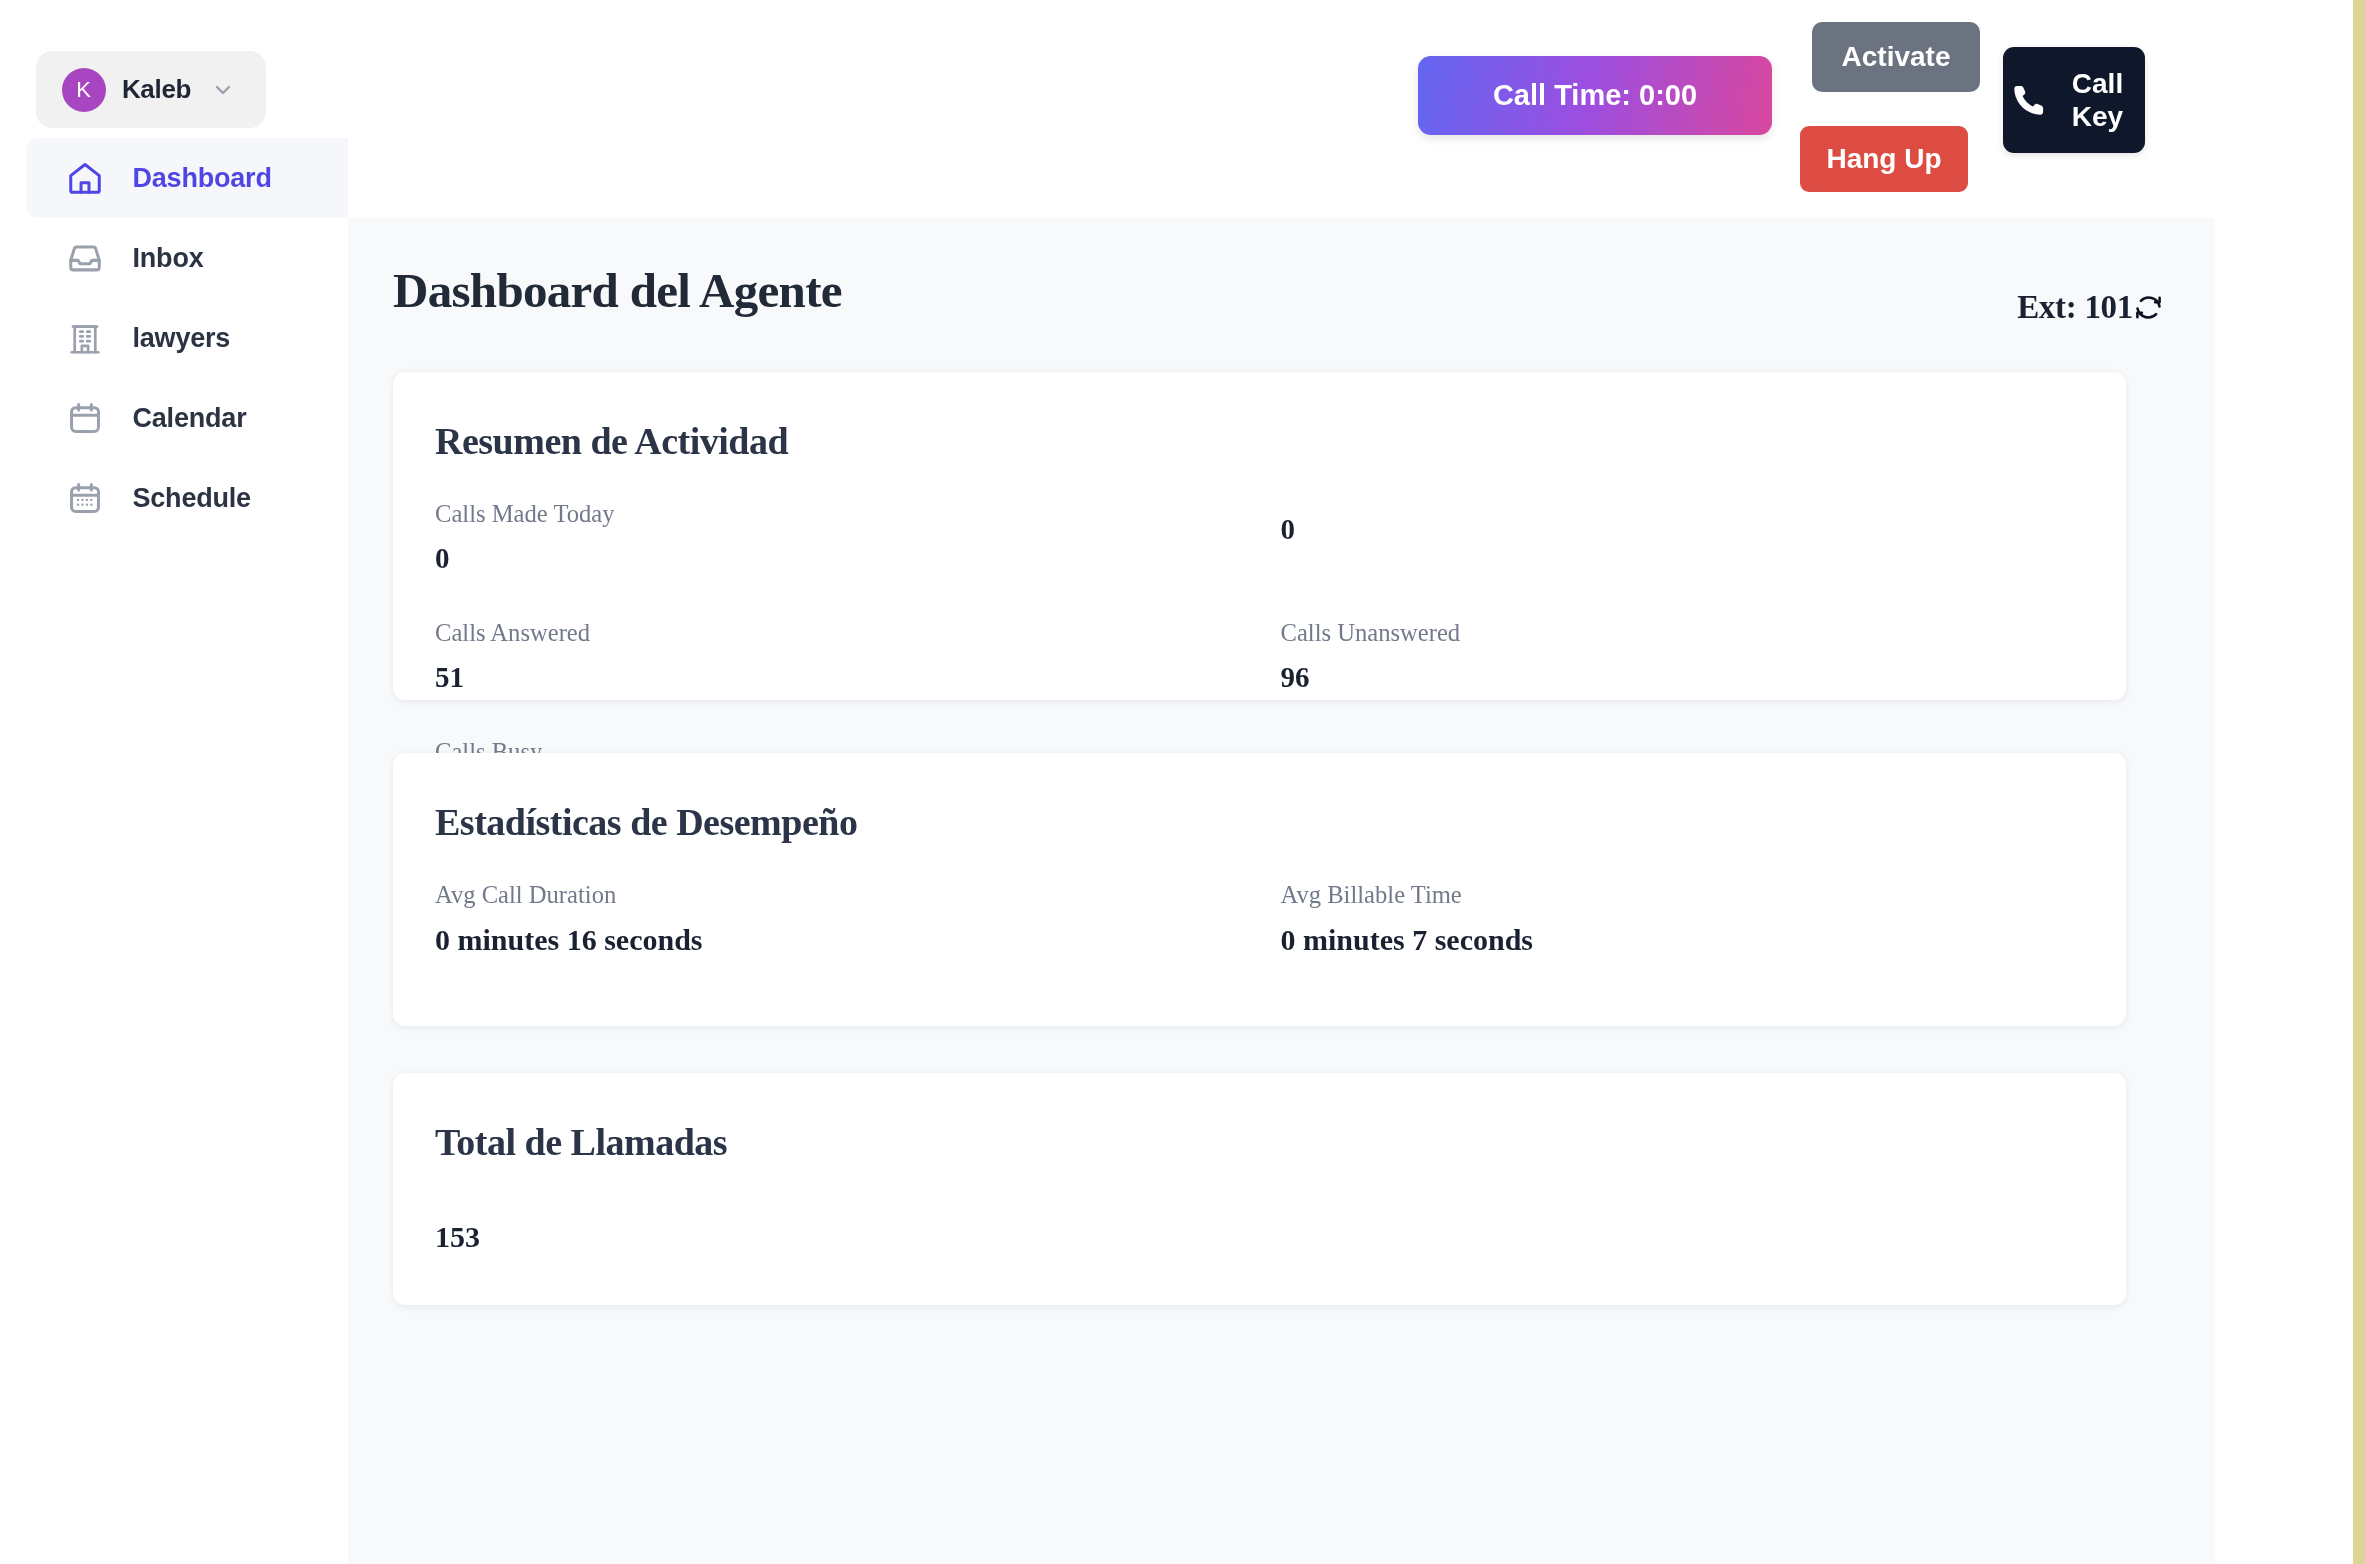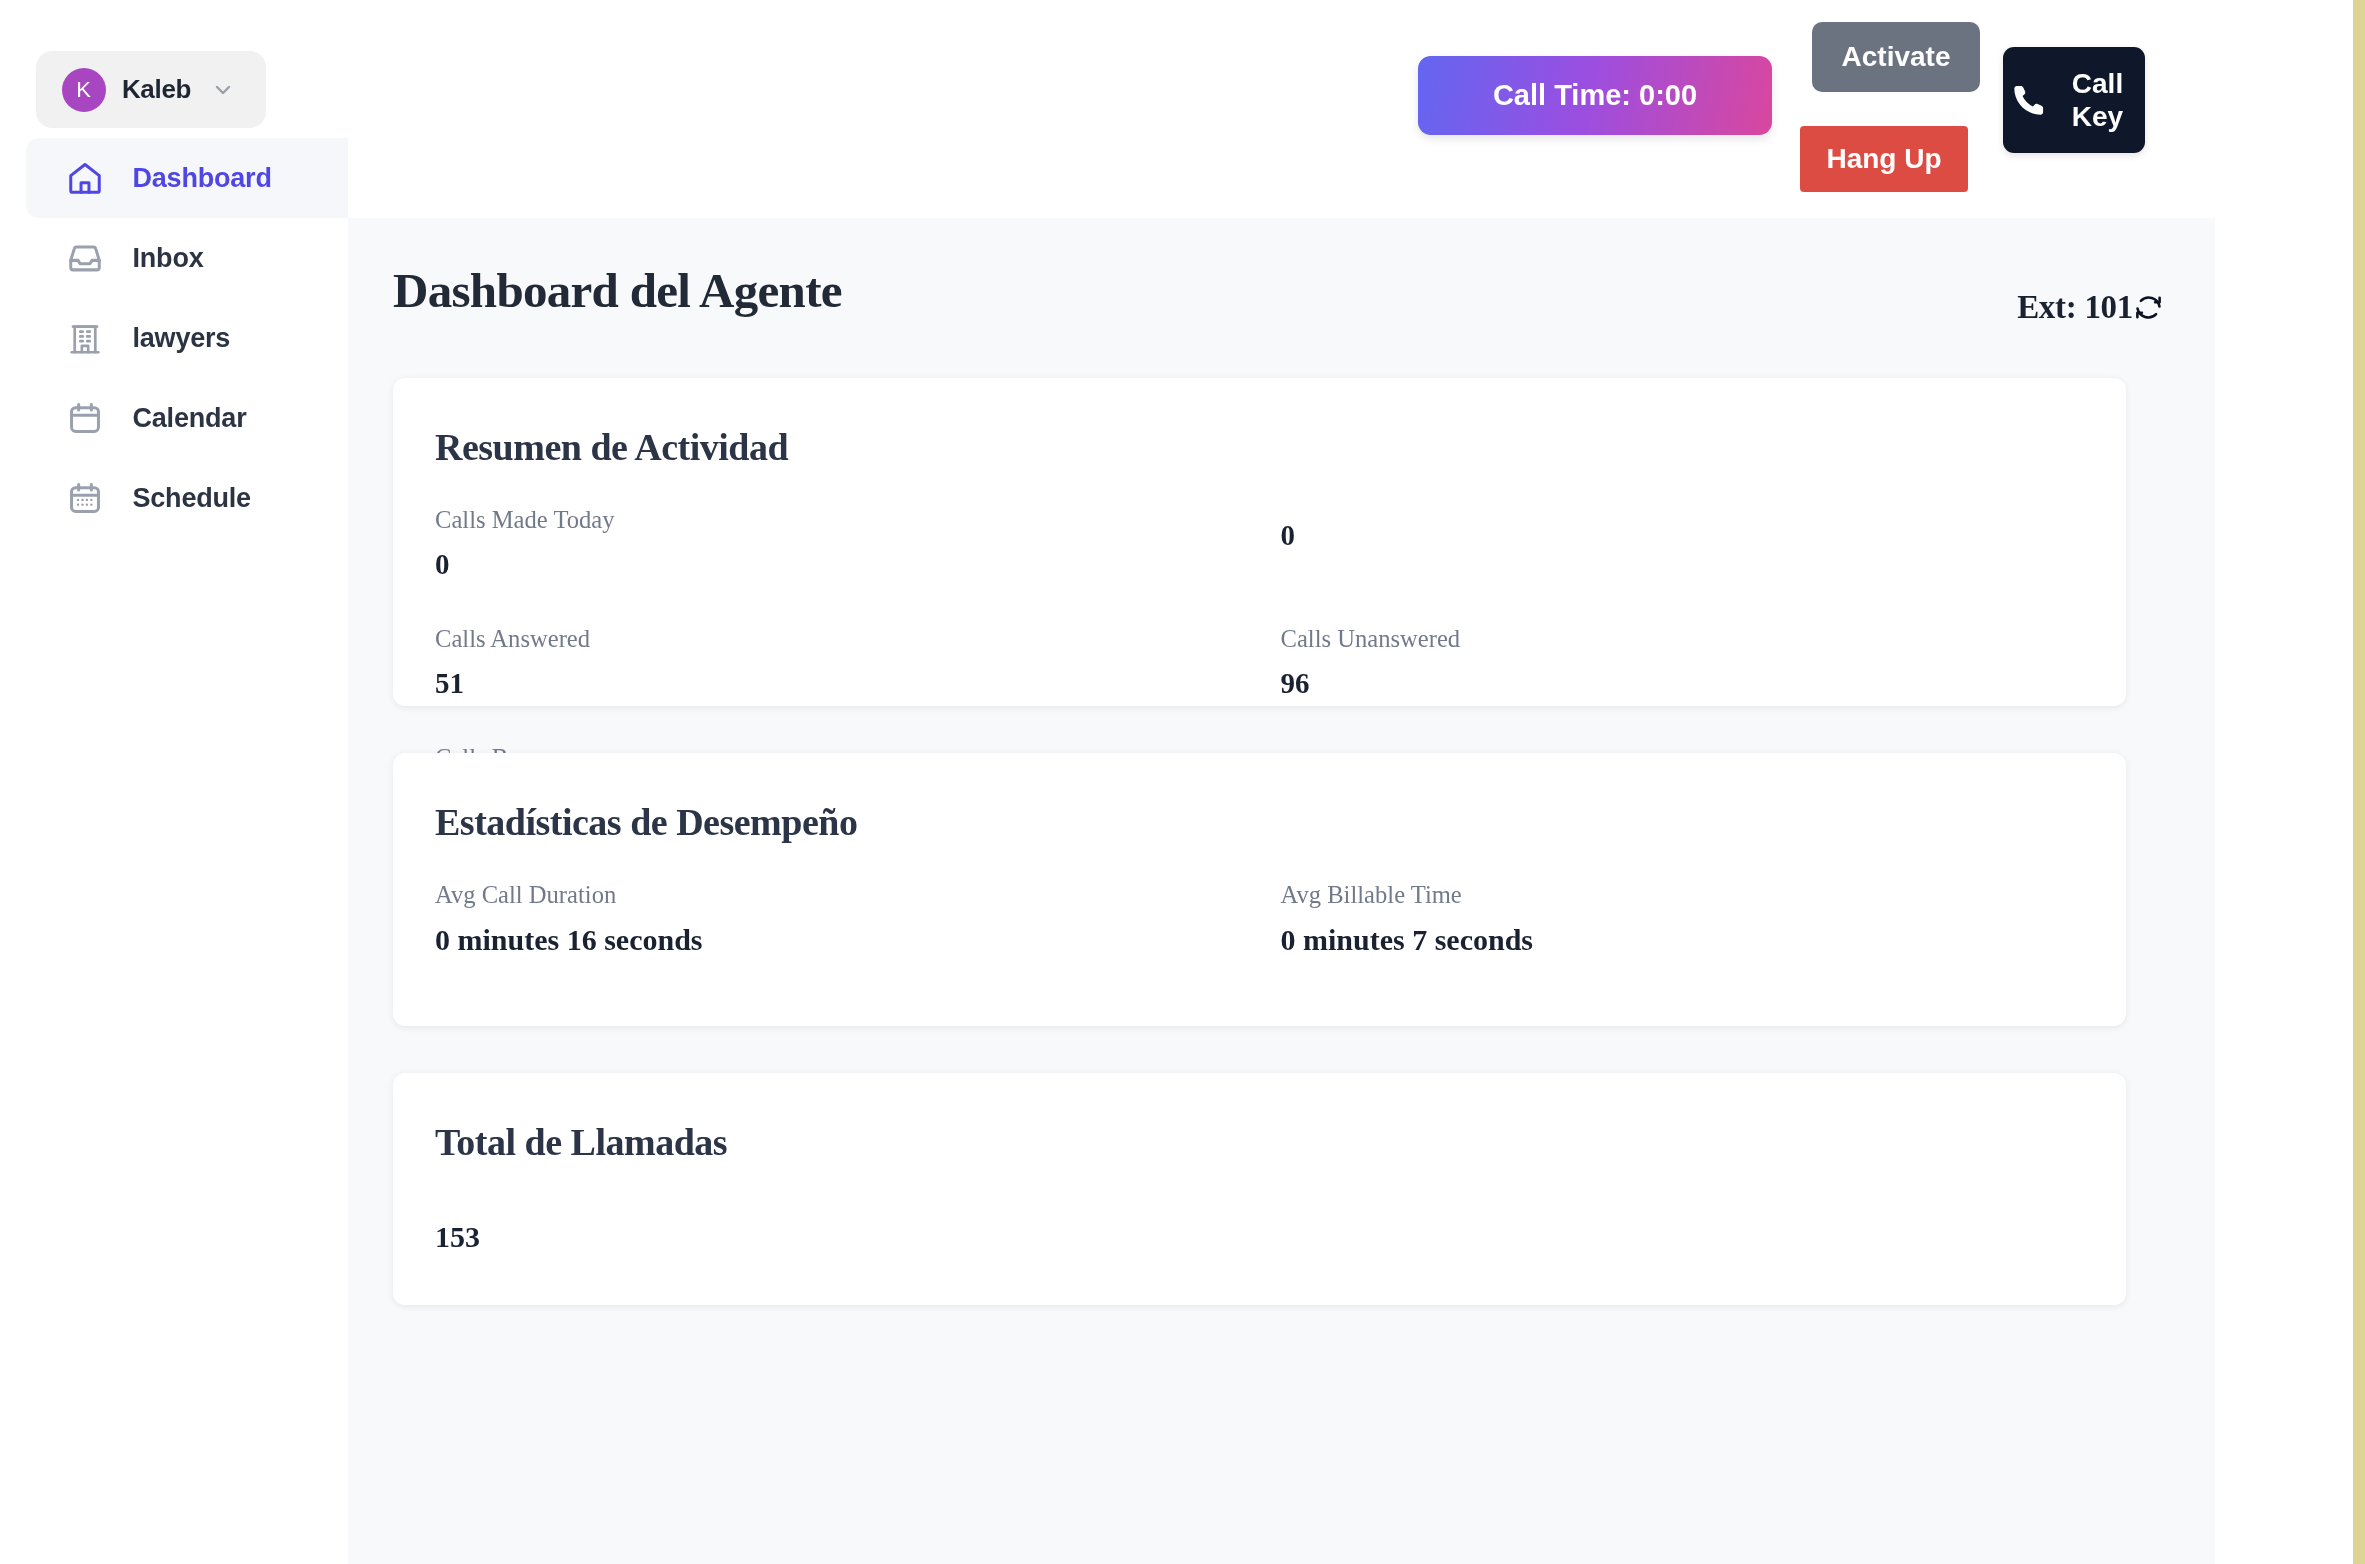--- a/index.html
+++ b/index.html
@@ -133,21 +133,21 @@
     border: none;
     font-family: "Liberation Sans", sans-serif;
     margin-left: 12px;
   }
   .btn-hangup {
     position: absolute;
     top: 126px;
     left: 1800px;
     width: 168px;
     height: 66px;
-    border-radius: 4px;
+    border-radius: 9px;
     background: #dd4c42;
     color: #ffffff;
     font-size: 28px;
     font-weight: bold;
     display: flex;
     align-items: center;
     justify-content: center;
     border: none;
     font-family: "Liberation Sans", sans-serif;
   }
@@ -217,21 +217,21 @@
 
   
   .card {
     position: absolute;
     left: 45px;
     width: 1733px;
     background: #ffffff;
     border-radius: 12px;
     box-shadow: 0 1.8px 7.3px rgba(20,30,60,0.07);
   }
-  #card-activity { top: 160px; height: 328px; }
+  #card-activity { top: 154px; height: 328px; }
   #card-performance { top: 535px; height: 273px; }
   #card-total { top: 855px; height: 232px; }
 
   .card-title {
     font-size: 38px;
     font-weight: bold;
     color: #2b3547;
     letter-spacing: -0.5px;
     padding: 47px 0 0 42px;
   }

